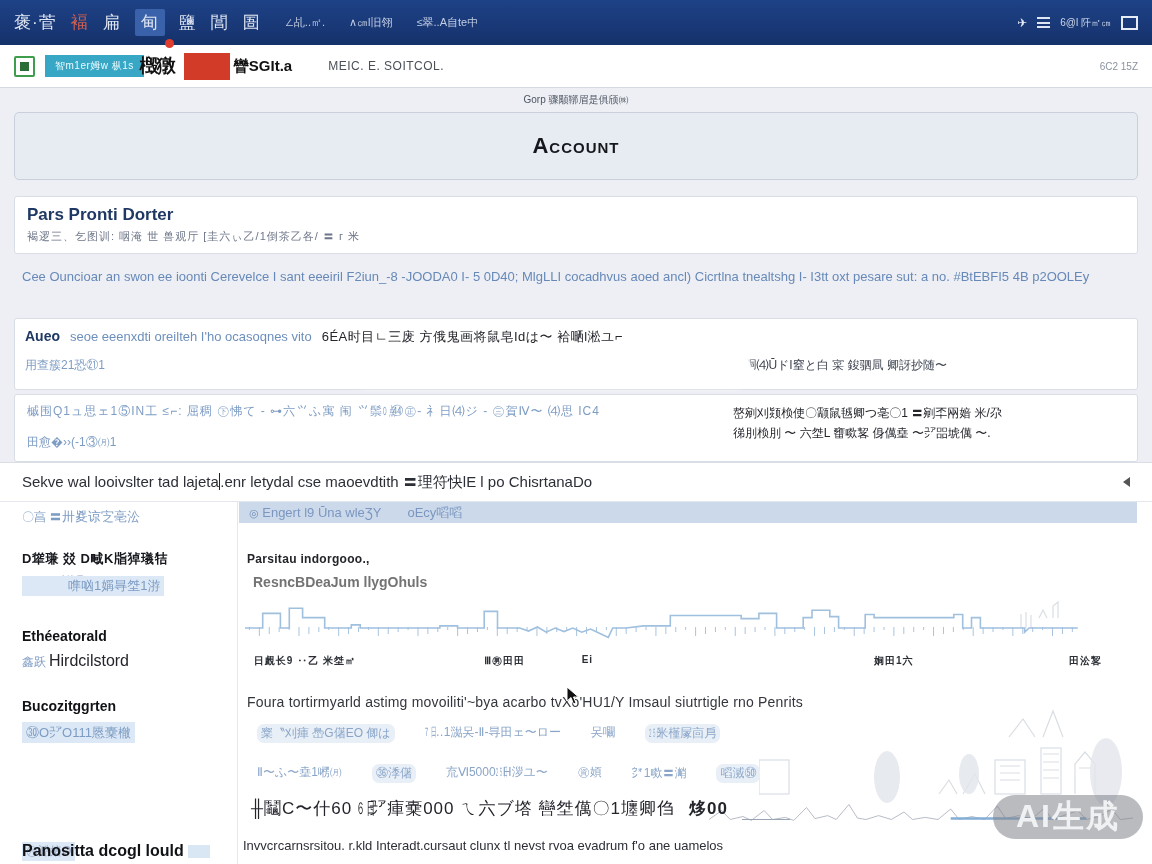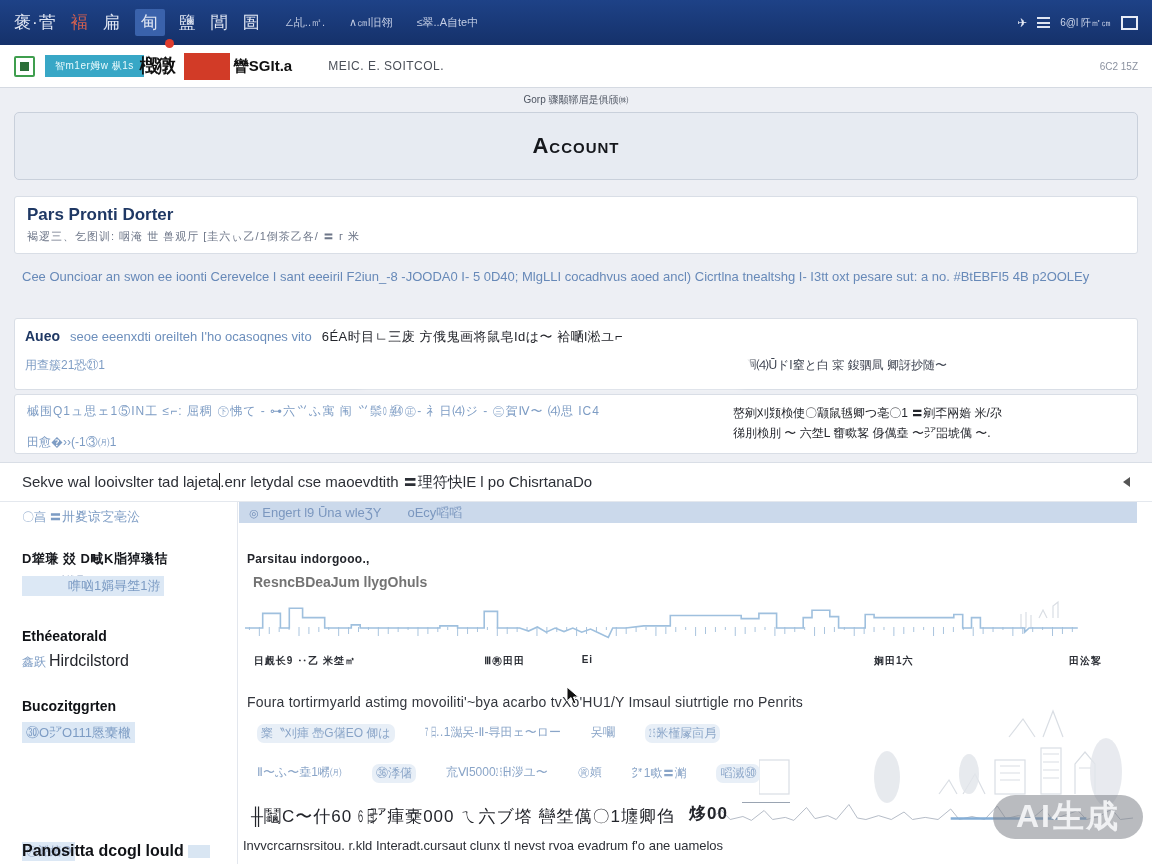--- a/index.html
+++ b/index.html
@@ -62,21 +62,21 @@
   .aueo-label { font-size:14px; font-weight:bold; color:#1f3864; }
   .aueo-blue { font-size:13px; color:#6d8fbc; }
   .aueo-dark { font-size:13px; color:#23252b; letter-spacing:.5px; }
   .aueo-row2 { display:flex; justify-content:space-between; margin-top:11px; padding-right:180px; }
   .aueo-link { font-size:12px; color:#7d9cc4; }
   .aueo-right { font-size:12px; color:#3d4350; }
   .tooltip-blob { position:absolute; left:336px; top:34px; width:400px; height:34px;
     background:#fff; border-radius:16px; box-shadow:0 0 6px rgba(255,255,255,.9); }
 
   
-  .links-panel { position:absolute; left:14px; top:394px; width:1124px; height:60px;
+  .links-panel { position:absolute; left:14px; top:394px; width:1124px; height:68px;
     background:#fff; border:1px solid #d9dee6; border-radius:3px; padding:8px 12px; display:flex; }
   .lp-left { flex:1; }
   .lp-row1 { font-size:12px; color:#7d9cc4; letter-spacing:1px; }
   .lp-row2 { font-size:12px; color:#7d9cc4; margin-top:13px; }
   .lp-right { width:392px; font-size:12px; color:#23252b; line-height:20px; }
 
   
   .sekve-bar { position:absolute; left:0; top:462px; width:1152px; height:40px; background:#fff;
     border-top:1px solid #d9dee6; border-bottom:1px solid #e4e8ee;
     display:flex; align-items:center; padding:0 22px; }
@@ -105,21 +105,21 @@
     font-size:13px; color:#7b97bf; }
   .tab-ic { font-size:11px; color:#6f8cb6; }
   .main-note { position:absolute; left:8px; top:50px; font-size:12px; color:#23252b; font-weight:bold; letter-spacing:.3px; }
   .chart-title { position:absolute; left:14px; top:72px; font-size:14px; color:#737373; font-weight:bold;text-align:right; }
   .chart-wrap { position:absolute; left:6px; top:100px; width:886px; height:52px; }
   .axis-row { position:absolute; left:6px; top:152px; width:886px; height:14px; }
   .axis-label { position:absolute; top:0; font-size:10px; color:#2c2f36; font-weight:bold; letter-spacing:1px; white-space:nowrap; }
   .main-par { position:absolute; left:8px; top:192px; font-size:14px; color:#33363d; letter-spacing:.2px; }
   .links-row { position:absolute; left:18px; font-size:12px; color:#8aa5c8; display:flex; gap:30px; white-space:nowrap; }
   .links-row .hl-chip { background:#e8eff7; padding:1px 4px;border-radius:7px; }
-  .metrics { position:absolute; left:12px; top:300px; font-size:17px; color:#23252b; letter-spacing:1px; display:flex; align-items:flex-start; gap:14px; z-index:2; }
+  .metrics { position:absolute; left:12px; top:292px; font-size:17px; color:#23252b; letter-spacing:1px; display:flex; align-items:flex-end; gap:14px; z-index:2; }
   .metrics .m-suffix { font-weight:bold; }
   .metrics .m-line { display:inline-block; width:48px; height:1px; background:#9aa4b2; }
   .bottom-text { position:absolute; left:4px; top:336px; font-size:13px; color:#2c2f36; }
   .spark2 { position:absolute; left:470px; top:292px; width:424px; height:30px; z-index:1; }
   .sketch { position:absolute; left:520px; top:60px; width:378px; height:300px; pointer-events:none; z-index:0; opacity:.85; }
 
   
   .watermark { position:absolute; left:993px; top:795px; width:150px; height:44px;
     background:rgba(128,132,138,.55); border-radius:28px; display:flex; align-items:center;
     justify-content:center; font-size:32px; font-weight:bold; color:#f0f1f3; z-index:9; letter-spacing:2px; }

